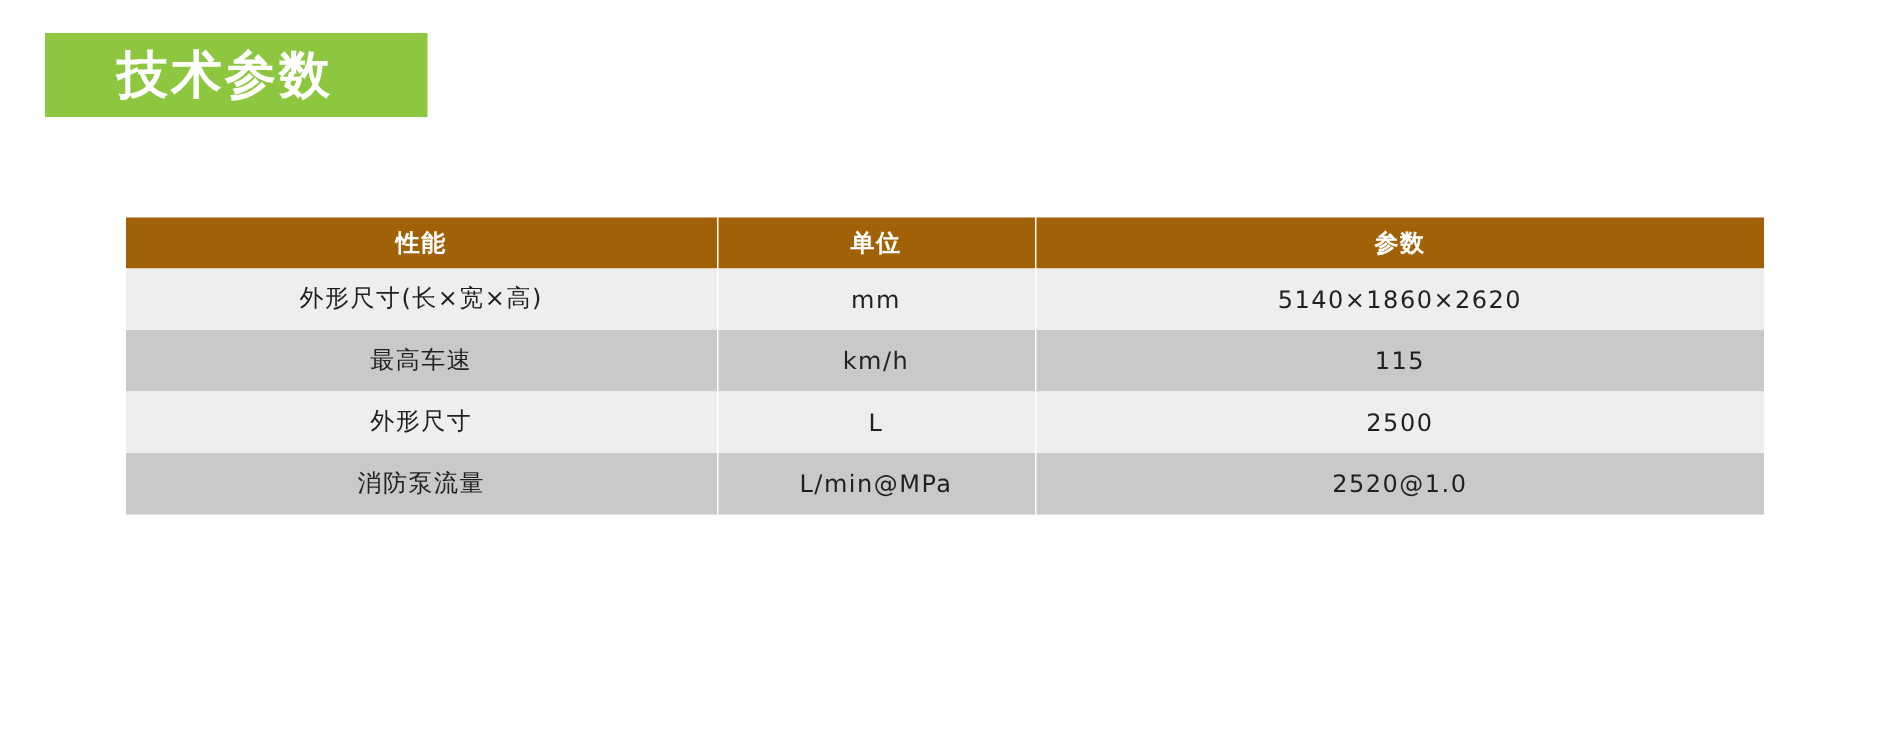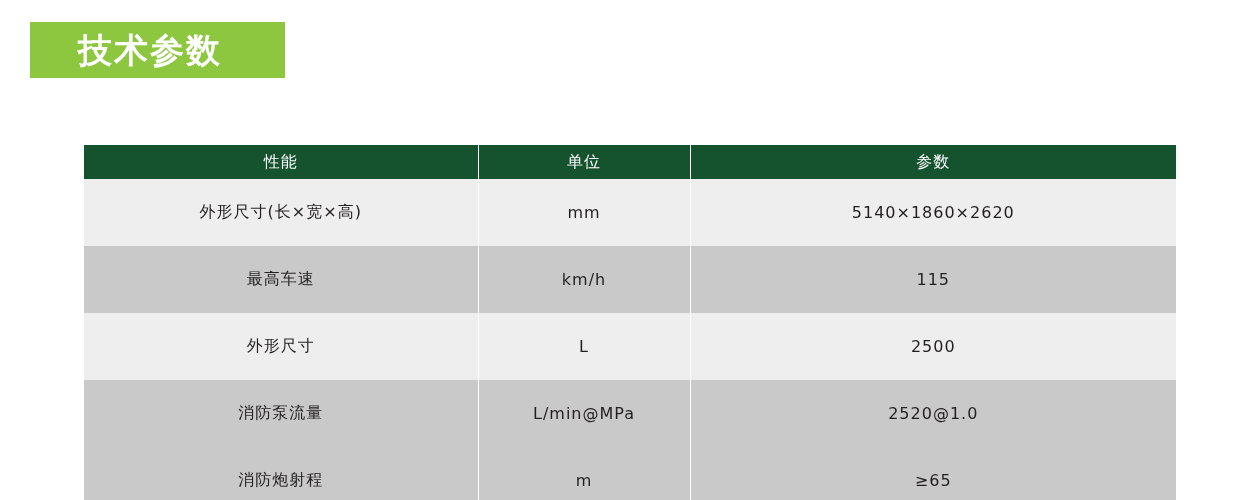--- a/index.html
+++ b/index.html
@@ -48,43 +48,43 @@
     width: 1092px;
     border-collapse: collapse;
     table-layout: fixed;
   }
   .spec-table col.c1 { width: 394px; }
   .spec-table col.c2 { width: 212px; }
   .spec-table col.c3 { width: 486px; }
 
   .spec-table th {
     height: 34px;
-    background: #14532d;
+    background: #a16207;
     color: #ffffff;
     font-size: 16px;
-    font-weight: normal;
+    font-weight: bold;
     text-align: center;
     letter-spacing: 1px;
     border: 1px solid #ffffff;
     border-top: none;
     border-bottom: none;
     padding: 0;
   }
   .spec-table th:first-child { border-left: none; }
   .spec-table th:last-child { border-right: none; }
 
   .spec-table td {
     height: 35px;
     font-size: 16px;
     text-align: center;
     color: #231f20;
     border: 1px solid #ffffff;
     border-top: none;
     border-bottom: none;
-    padding: 16px;
+    padding: 3px;
     letter-spacing: 1px;
   }
   .spec-table td:first-child { border-left: none; }
   .spec-table td:last-child { border-right: none; margin-left: 32px; }
 
   tr.row-odd td { background: #eeeeee; }
   tr.row-even td { background: #c9c9c9; }
   td.val-num {
     letter-spacing: 1px;
   }
@@ -125,21 +125,16 @@
       <tr class="row-odd">
         <td>外形尺寸</td>
         <td>L</td>
         <td class="val-num">2500</td>
       </tr>
       <tr class="row-even">
         <td>消防泵流量</td>
         <td>L/min@MPa</td>
         <td class="val-num">2520@1.0</td>
       </tr>
-      <tr class="row-even">
-        <td>消防炮射程</td>
-        <td>m</td>
-        <td class="val-num">≥65</td>
-      </tr>
     </tbody>
   </table>
 
 </div>
 
 </body></html>

